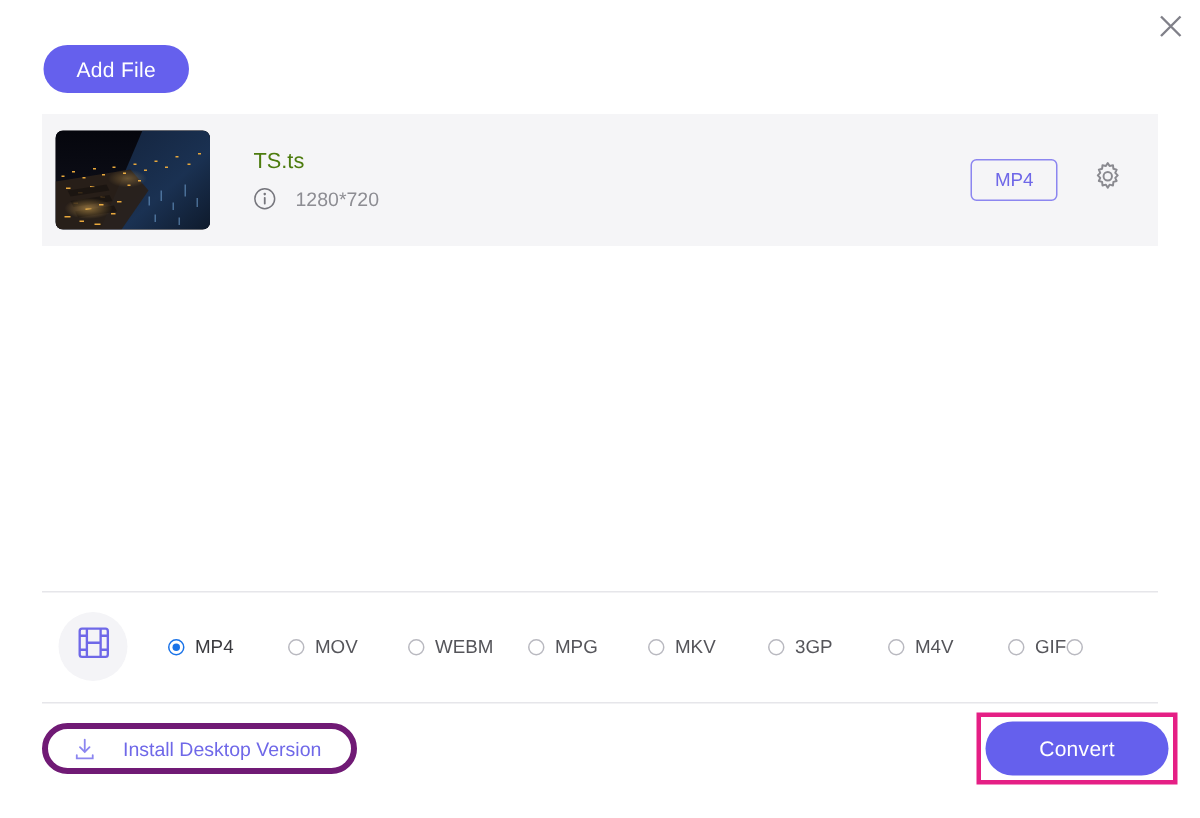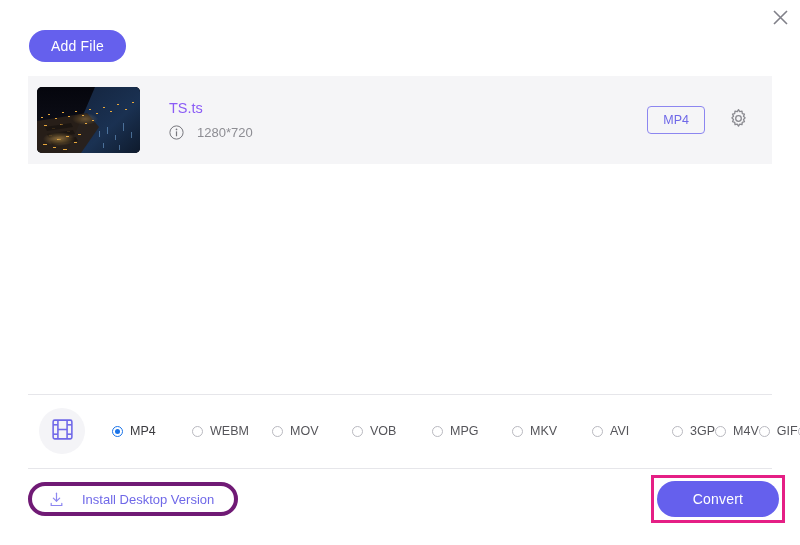--- a/index.html
+++ b/index.html
@@ -71,21 +71,21 @@
   }
   #file-thumb svg { display:block; width:100%; height:100%; }
 
   #file-meta {
     margin-left: 29px;
     flex: 1 1 auto;
     min-width: 0;
   }
   #file-name {
     font-size: 14.5px;
-    color: #8b5cf6;
+    color: #4d7c0f;
     margin-bottom: 9px;
   }
   #file-sub {
     display: flex;
     align-items: center;
   }
   #info-icon {
     width: 15px;
     height: 15px;
     flex: none;
@@ -371,41 +371,33 @@
     </span>
   </div>
 
   <div id="format-grid">
     <label class="fmt-opt sel">
       <span class="radio"></span>
       <span class="fmt-label">MP4</span>
     </label>
     <label class="fmt-opt">
       <span class="radio"></span>
+      <span class="fmt-label">MOV</span>
+    </label>
+    <label class="fmt-opt">
+      <span class="radio"></span>
       <span class="fmt-label">WEBM</span>
     </label>
     <label class="fmt-opt">
       <span class="radio"></span>
-      <span class="fmt-label">MOV</span>
-    </label>
-    <label class="fmt-opt">
-      <span class="radio"></span>
-      <span class="fmt-label">VOB</span>
-    </label>
-    <label class="fmt-opt">
-      <span class="radio"></span>
       <span class="fmt-label">MPG</span>
     </label>
     <label class="fmt-opt">
       <span class="radio"></span>
       <span class="fmt-label">MKV</span>
-    </label>
-    <label class="fmt-opt">
-      <span class="radio"></span>
-      <span class="fmt-label">AVI</span>
     </label>
     <label class="fmt-opt">
       <span class="radio"></span>
       <span class="fmt-label">3GP</span>
     </label>
     <label class="fmt-opt">
       <span class="radio"></span>
       <span class="fmt-label">M4V</span>
     </label>
     <label class="fmt-opt">

